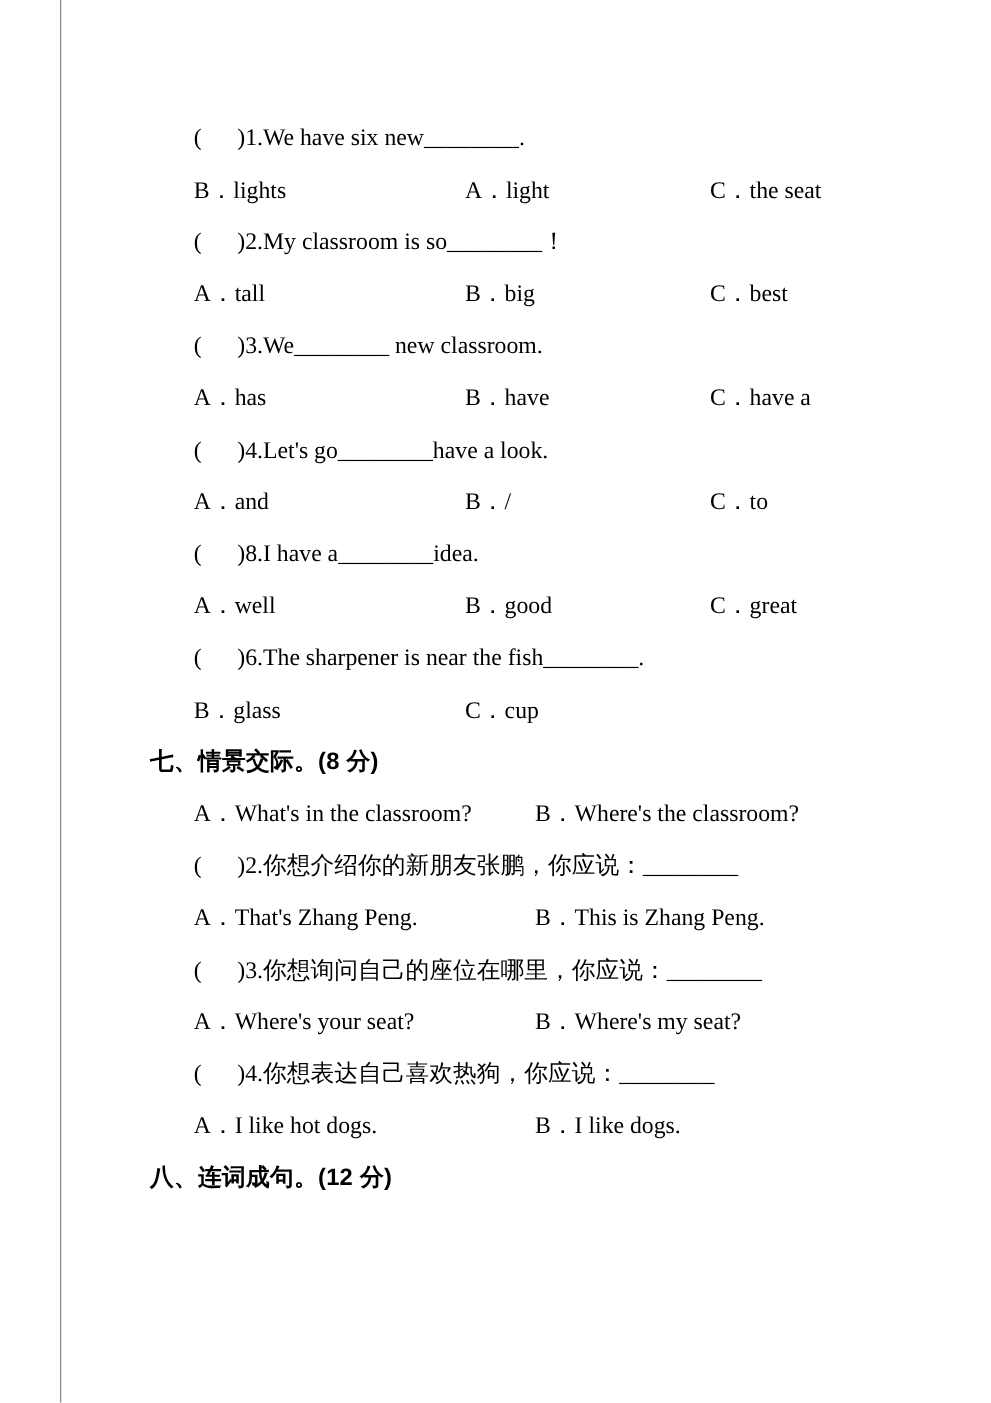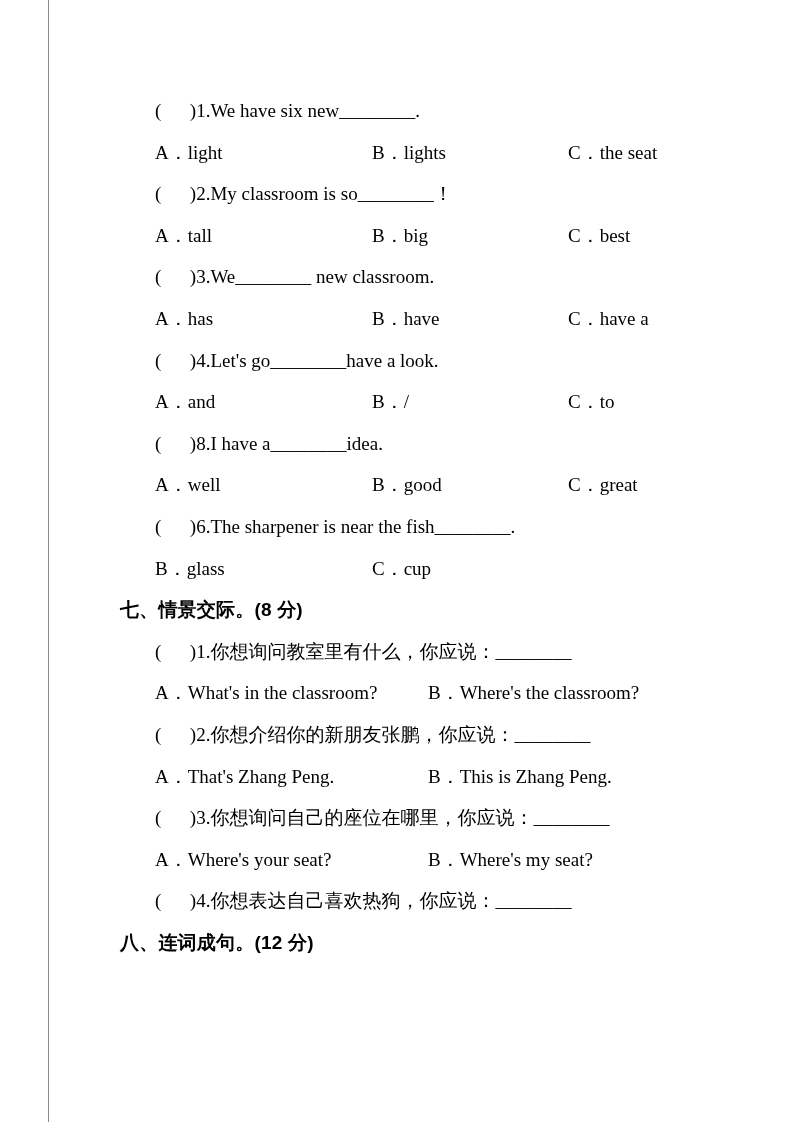--- a/index.html
+++ b/index.html
@@ -50,22 +50,22 @@
 </style>
 </head>
 <body>
 
 <div class="page">
   <div class="edge-line"></div>
   <div class="content">
 
     <div class="row stem">(      )1.We have six new________.</div>
     <div class="row opts3">
+      <span>B．lights</span>
       <span>A．light</span>
-      <span>B．lights</span>
       <span>C．the seat</span>
     </div>
 
     <div class="row stem">(      )2.My classroom is so________！</div>
     <div class="row opts3">
       <span>A．tall</span>
       <span>B．big</span>
       <span>C．best</span>
     </div>
 
@@ -91,36 +91,39 @@
     </div>
 
     <div class="row stem">(      )6.The sharpener is near the fish________.</div>
     <div class="row opts3">
       <span>B．glass</span>
       <span>C．cup</span>
     </div>
 
     <div class="row header">七、情景交际。(8 分)</div>
 
-    <div class="row stem">(      )1.你想询问教室里有什么，你应说：________</div>
     <div class="row opts2">
       <span>A．What's in the classroom?</span>
       <span>B．Where's the classroom?</span>
     </div>
 
     <div class="row stem">(      )2.你想介绍你的新朋友张鹏，你应说：________</div>
     <div class="row opts2">
       <span>A．That's Zhang Peng.</span>
       <span>B．This is Zhang Peng.</span>
     </div>
 
     <div class="row stem">(      )3.你想询问自己的座位在哪里，你应说：________</div>
     <div class="row opts2">
       <span>A．Where's your seat?</span>
       <span>B．Where's my seat?</span>
     </div>
 
     <div class="row stem">(      )4.你想表达自己喜欢热狗，你应说：________</div>
+    <div class="row opts2">
+      <span>A．I like hot dogs.</span>
+      <span>B．I like dogs.</span>
+    </div>
 
     <div class="row header">八、连词成句。(12 分)</div>
 
   </div>
 </div>
 
 </body></html>

